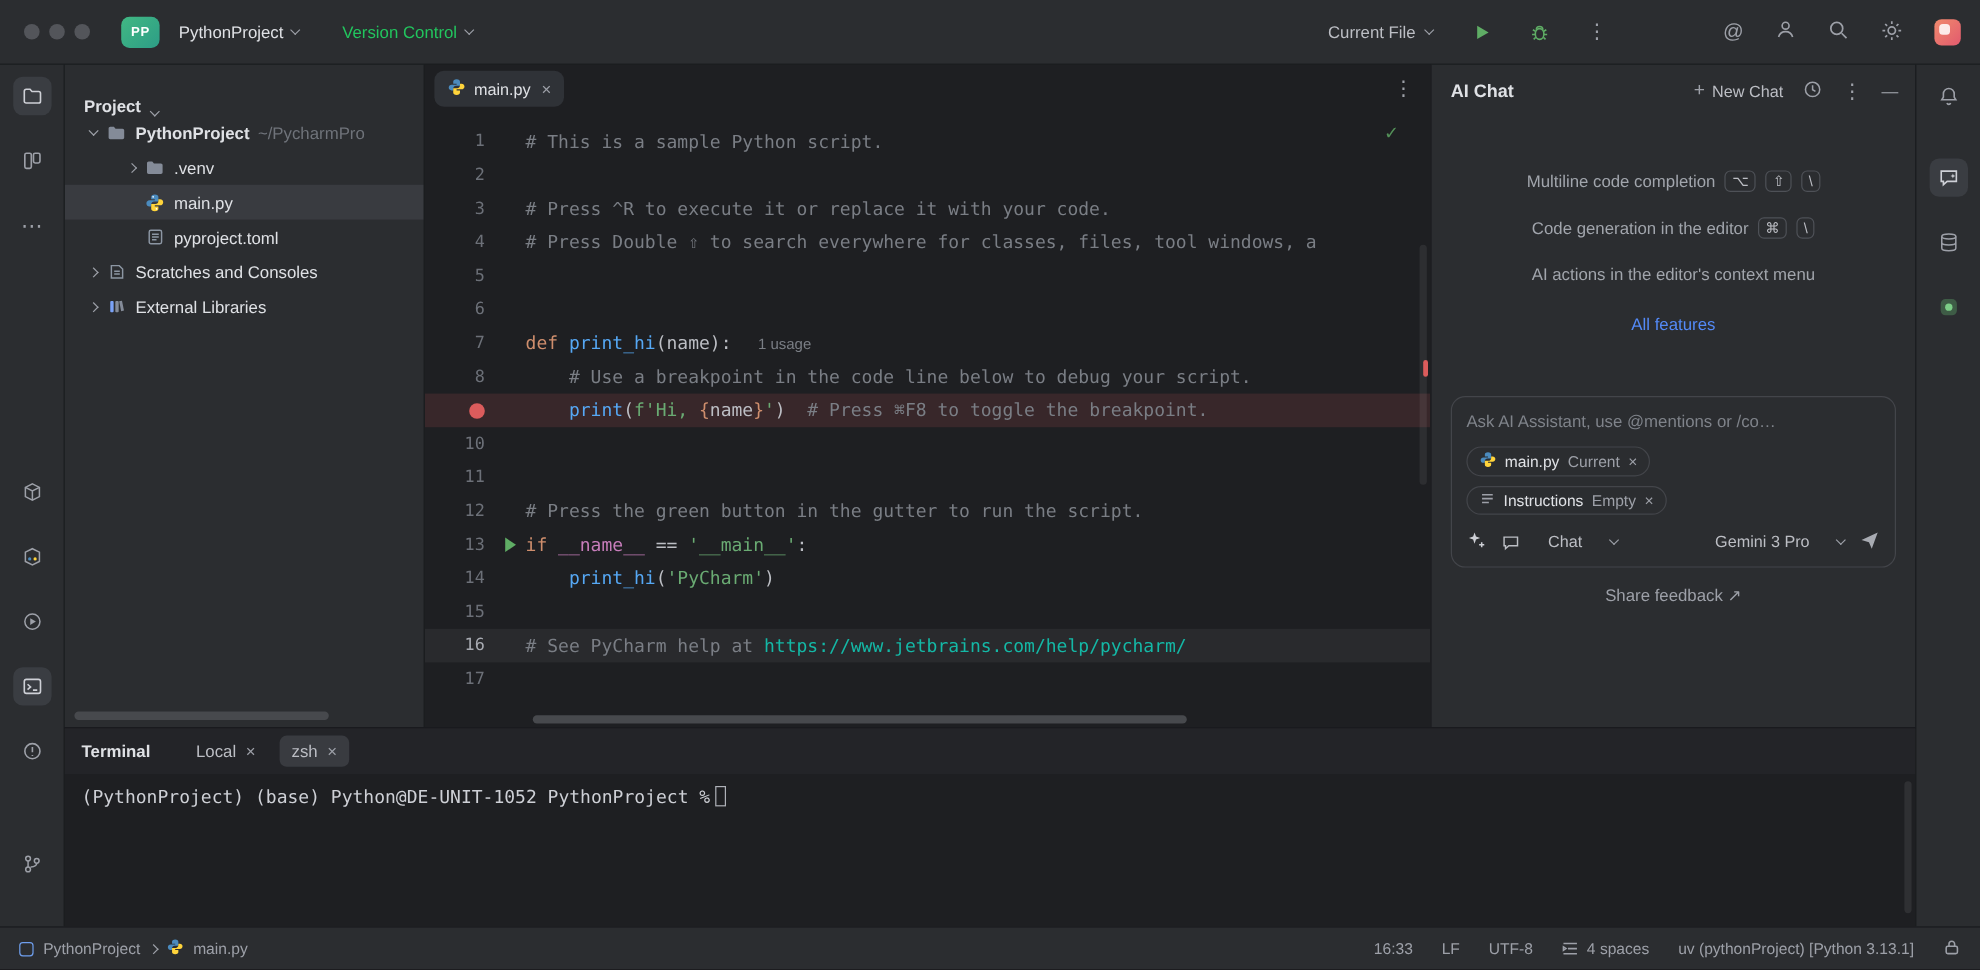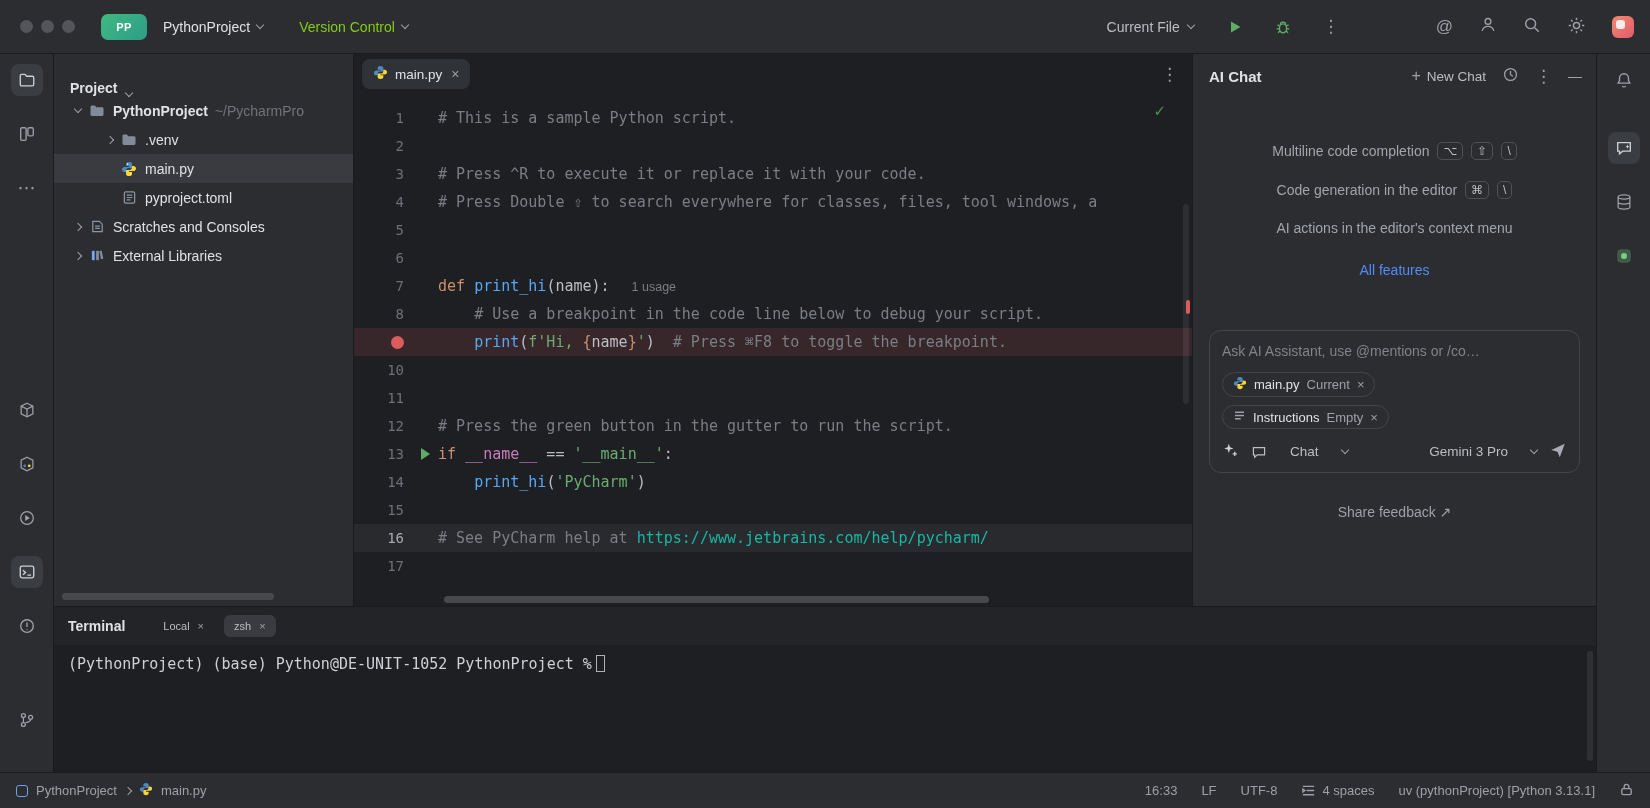--- a/index.html
+++ b/index.html
@@ -9,23 +9,23 @@
     --comment:#7a7e85; --keyword:#cf8e6d; --func:#56a8f5; --string:#6aab73; --dunder:#c77dbb; --code:#bcbec4;
   }
   *{box-sizing:border-box}
   body{margin:0;background:#000;font-family:"Liberation Sans","DejaVu Sans",sans-serif;-webkit-font-smoothing:antialiased}
   .app{position:relative;width:1650px;height:808px;overflow:hidden;display:flex;flex-direction:column;background:var(--bg);color:var(--code);font-size:13px}
 
   
   .titlebar{height:54px;flex:0 0 54px;background:var(--panel);border-bottom:1px solid var(--border);display:flex;align-items:center;padding:0 16px 0 20px;gap:10px}
   .traffic{display:flex;gap:8px;margin-right:16px}
   .tl{width:13px;height:13px;border-radius:50%;background:#53555a}
-  .prj-badge{width:46px;height:26px;border-radius:7px;background:linear-gradient(135deg,#41b883,#2d9d86);color:#fff;font-weight:bold;font-size:11px;display:flex;align-items:center;justify-content:center;letter-spacing:.5px}
+  .prj-badge{width:32px;height:26px;border-radius:7px;background:linear-gradient(135deg,#41b883,#2d9d86);color:#fff;font-weight:bold;font-size:11px;display:flex;align-items:center;justify-content:center;letter-spacing:.5px}
   .menu-item{display:flex;align-items:center;gap:7px;color:var(--text);font-size:14px;padding:4px 6px;border-radius:6px}
-  .menu-item.dim{color:#84cc16}
+  .menu-item.dim{color:#22c55e}
   .chev{display:inline-block;width:6px;height:6px;border-right:1.6px solid var(--text-dim);border-bottom:1.6px solid var(--text-dim);transform:rotate(45deg);margin-top:-3px}
   .chev.r{transform:rotate(-45deg);margin-top:0}
   .tb-right{margin-left:auto;display:flex;align-items:center;gap:18px}
   .runconfig{display:flex;align-items:center;gap:8px;color:#bcbec4;font-size:14px;margin-right:8px}
   .icbtn{width:30px;height:30px;border-radius:7px;display:flex;align-items:center;justify-content:center;color:var(--text-dim)}
   .kebab{font-size:17px;color:var(--text-dim);line-height:1}
   .tb-icons{display:flex;align-items:center;gap:26px;margin-left:72px}
   .at-glyph{font-size:17px;color:var(--text-dim)}
   .red-badge{width:22px;height:22px;border-radius:6px;background:linear-gradient(135deg,#f08a6d,#e25a6e);position:relative}
   .red-badge:after{content:"";position:absolute;left:4px;top:4px;width:9px;height:9px;border-radius:3px;background:rgba(255,255,255,.85)}
@@ -84,36 +84,36 @@
   .ai-header{height:44px;flex:0 0 44px;display:flex;align-items:center;padding:0 14px 0 16px}
   .ai-title{font-weight:bold;font-size:15px;color:var(--text)}
   .ai-hright{margin-left:auto;display:flex;align-items:center;gap:16px;color:#bcbec4}
   .newchat{display:flex;align-items:center;gap:6px;font-size:13.5px}
   .plus{font-size:16px;color:var(--text-dim)}
   .minim{color:var(--text-dim);font-size:14px}
   .tips{margin-top:44px;display:flex;flex-direction:column;align-items:center;gap:21px;color:#a1a5ac;font-size:14px}
   .tip{display:flex;align-items:center;gap:8px}
   .keycap{min-width:15px;text-align:center;border:1px solid #4e5157;border-radius:5px;padding:1px 5px;font-size:12px;color:#bcbec4}
   .allfeat{margin-top:26px;text-align:center;color:var(--accent);font-size:14px}
-  .ai-input{margin:52px 16px 16px;border:1px solid #43454a;border-radius:12px;padding:12px 12px 10px;display:flex;flex-direction:column}
+  .ai-input{margin:52px 16px 0;border:1px solid #43454a;border-radius:12px;padding:12px 12px 10px;display:flex;flex-direction:column}
   .placeholder{color:#7f838a;font-size:14px}
   .chips{margin-top:13px;display:flex;flex-direction:column;align-items:flex-start;gap:8px}
   .chip{display:flex;align-items:center;gap:7px;border:1px solid #43454a;border-radius:15px;padding:3px 10px;font-size:13px;color:var(--text)}
   .chip .hint{color:var(--text-dim)}
   .chip .x{color:var(--text-dim)}
   .ai-controls{margin-top:12px;display:flex;align-items:center;gap:12px;color:#bcbec4;font-size:13.5px}
   .ctl-group{display:flex;align-items:center;gap:23px}
   .spacer{flex:1}
   .feedback{margin-top:15px;text-align:center;color:var(--text-dim);font-size:14px}
 
   
   .terminal{height:166px;flex:0 0 166px;display:flex;flex-direction:column;border-top:1px solid var(--border);background:var(--bg);position:relative}
   .term-tabs{height:38px;flex:0 0 38px;background:#232428;display:flex;align-items:center;padding:0 14px;gap:10px}
   .term-title{font-weight:bold;font-size:14px;color:var(--text);margin-right:18px}
-  .ttab{display:flex;align-items:flex-start;gap:8px;color:#bcbec4;font-size:11px;padding:5px 10px;border-radius:6px}
+  .ttab{display:flex;align-items:flex-start;gap:8px;color:#bcbec4;font-size:14px;padding:5px 10px;border-radius:6px}
   .ttab.active{background:var(--sel)}
   .ttab .x{color:var(--text-dim)}
   .term-body{flex:1;padding:10px 14px;font-family:"DejaVu Sans Mono","Liberation Mono",monospace;font-size:15px;color:#ced0d6;white-space:pre}
   .cursor{display:inline-block;width:9px;height:17px;border:1px solid #aeb1b8;vertical-align:-3px;margin-left:4px}
   .term-vthumb{position:absolute;right:3px;top:44px;width:6px;height:110px;border-radius:3px;background:rgba(255,255,255,.08)}
 
   
   .statusbar{height:36px;flex:0 0 36px;background:var(--panel);border-top:1px solid var(--border);display:flex;align-items:center;padding:0 16px;color:var(--text-dim);font-size:13px}
   .sb-left{display:flex;align-items:center;gap:8px}
   .sb-right{margin-left:auto;display:flex;align-items:center;gap:24px}

